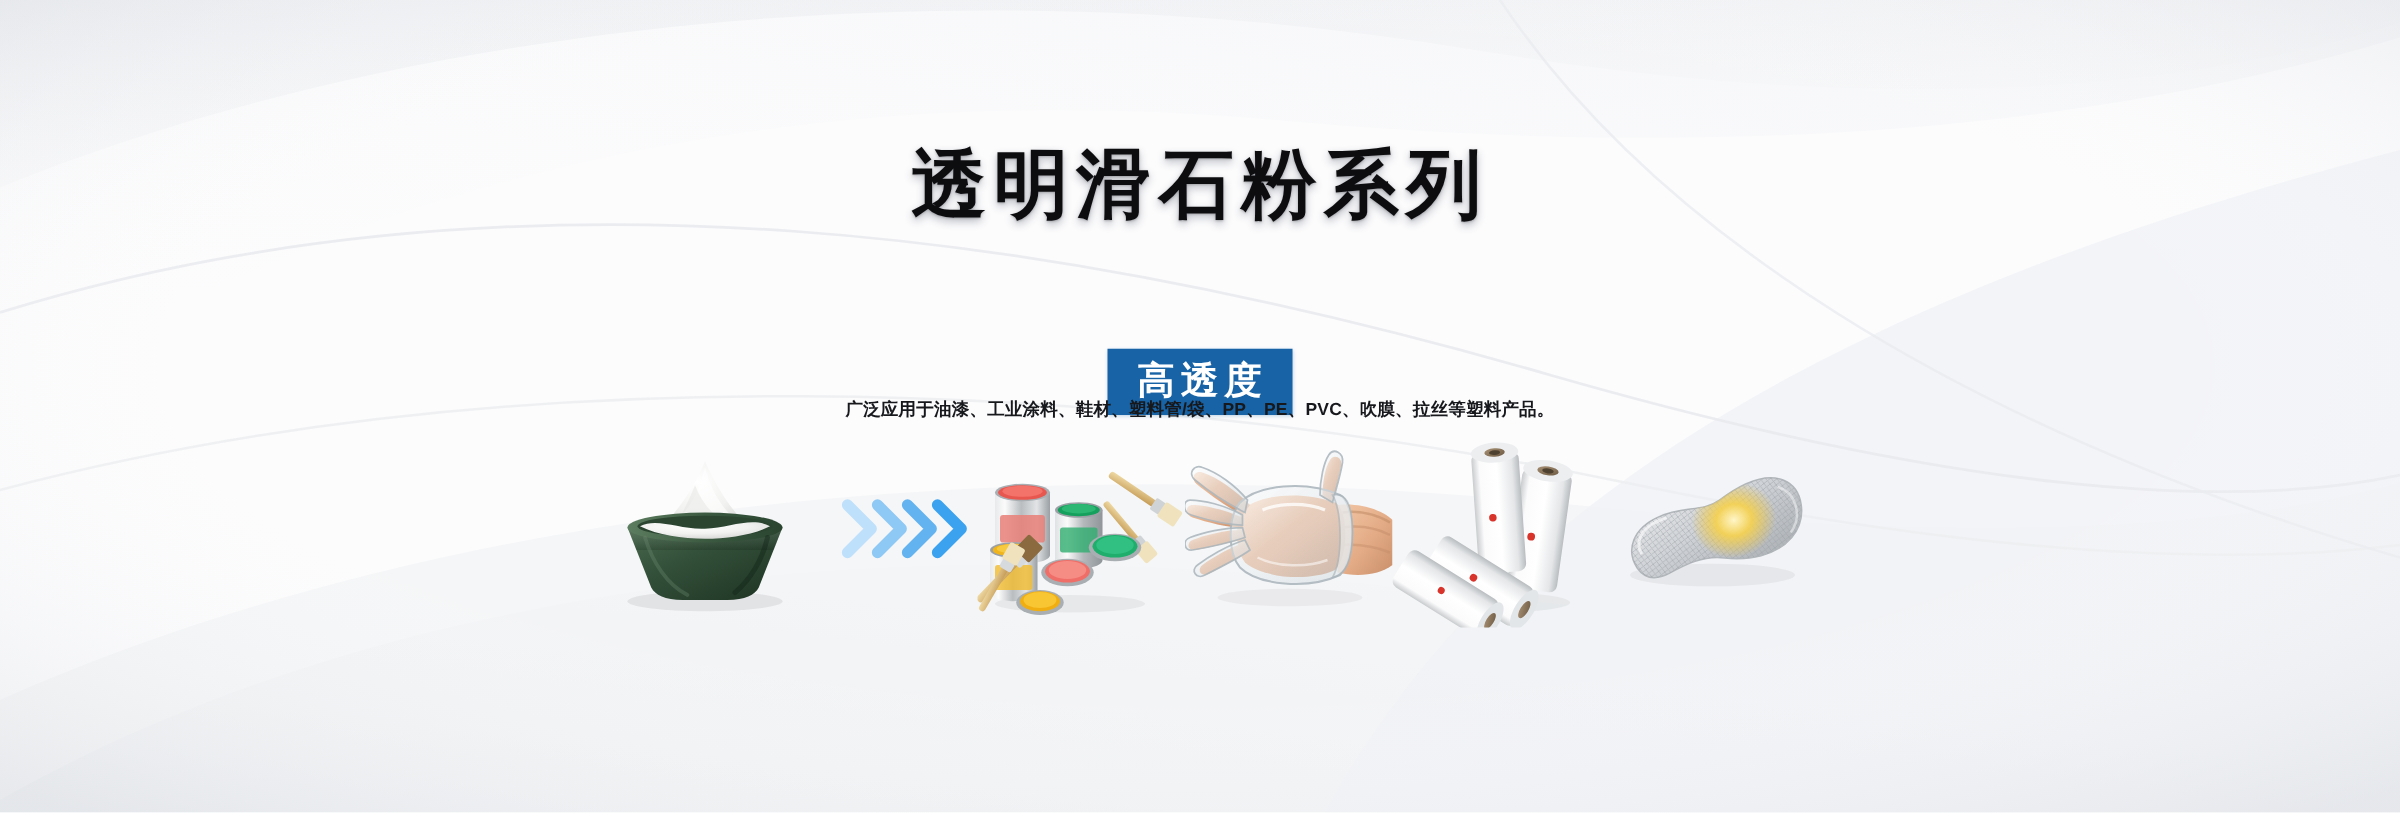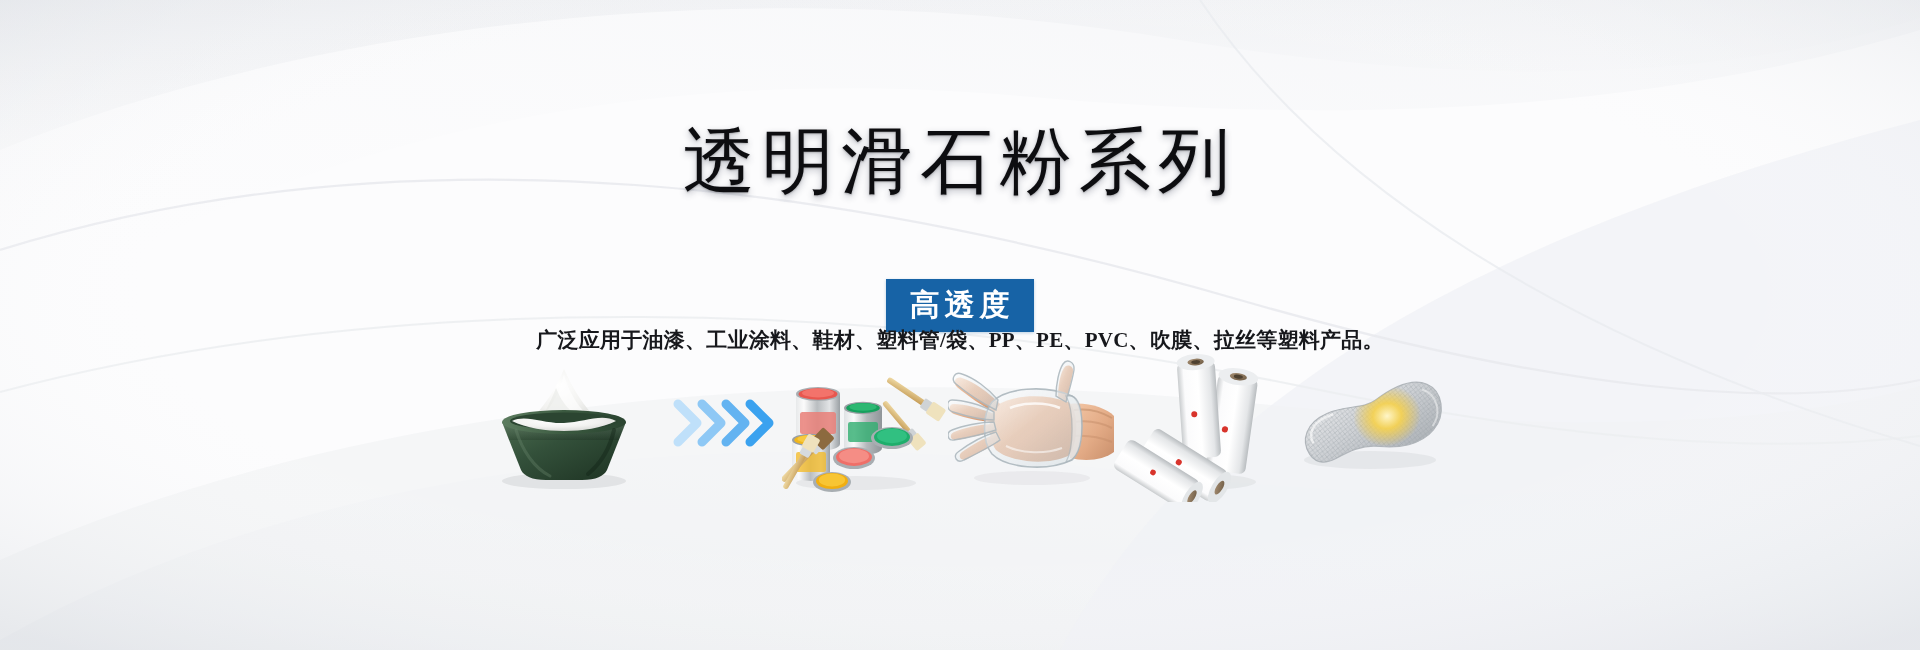--- a/index.html
+++ b/index.html
@@ -14,22 +14,22 @@
       linear-gradient(118deg,#f2f3f5 0%,#fafbfc 22%,#ffffff 48%,#fbfcfd 72%,#f0f1f3 100%);
   }
   
   .waves{position:absolute;inset:0;width:100%;height:100%;pointer-events:none;}
 
   
   .title-wrap{position:absolute;left:0;right:0;top:78px;text-align:center;}
   .title{
     display:inline-block;
     font-family:"Liberation Serif","DejaVu Serif",serif;
-    font-weight:400;
-    font-size:72px;
+    font-weight:700;
+    font-size:60px;
     line-height:1;
     letter-spacing:.10em;
     color:#0d0d10;
     text-shadow:0 3px 7px rgba(40,45,70,.30), 0 1px 2px rgba(0,0,0,.25);
     white-space:nowrap;
   }
 
   
   .badges{
     position:absolute;left:0;right:0;top:279px;
@@ -46,23 +46,23 @@
     letter-spacing:.16em;
     padding:11px 20px 12px 24px;
     white-space:nowrap;
     box-shadow:0 1px 3px rgba(23,99,166,.28);
   }
 
   
   .desc-wrap{position:absolute;left:0;right:0;top:305px;text-align:center;}
   .desc{
     display:inline-block;
-    font-family:Liberation Serif, serif;
+    font-family:Liberation Sans, sans-serif;
     font-weight:700;
-    font-size:21px;
+    font-size:14px;
     letter-spacing:.012em;
     color:#17181c;
     white-space:nowrap;
   }
 
   
   .strip{
     position:absolute;left:0;right:0;top:352px;height:150px;
     display:flex;justify-content:center;align-items:center;gap:0;
   }

